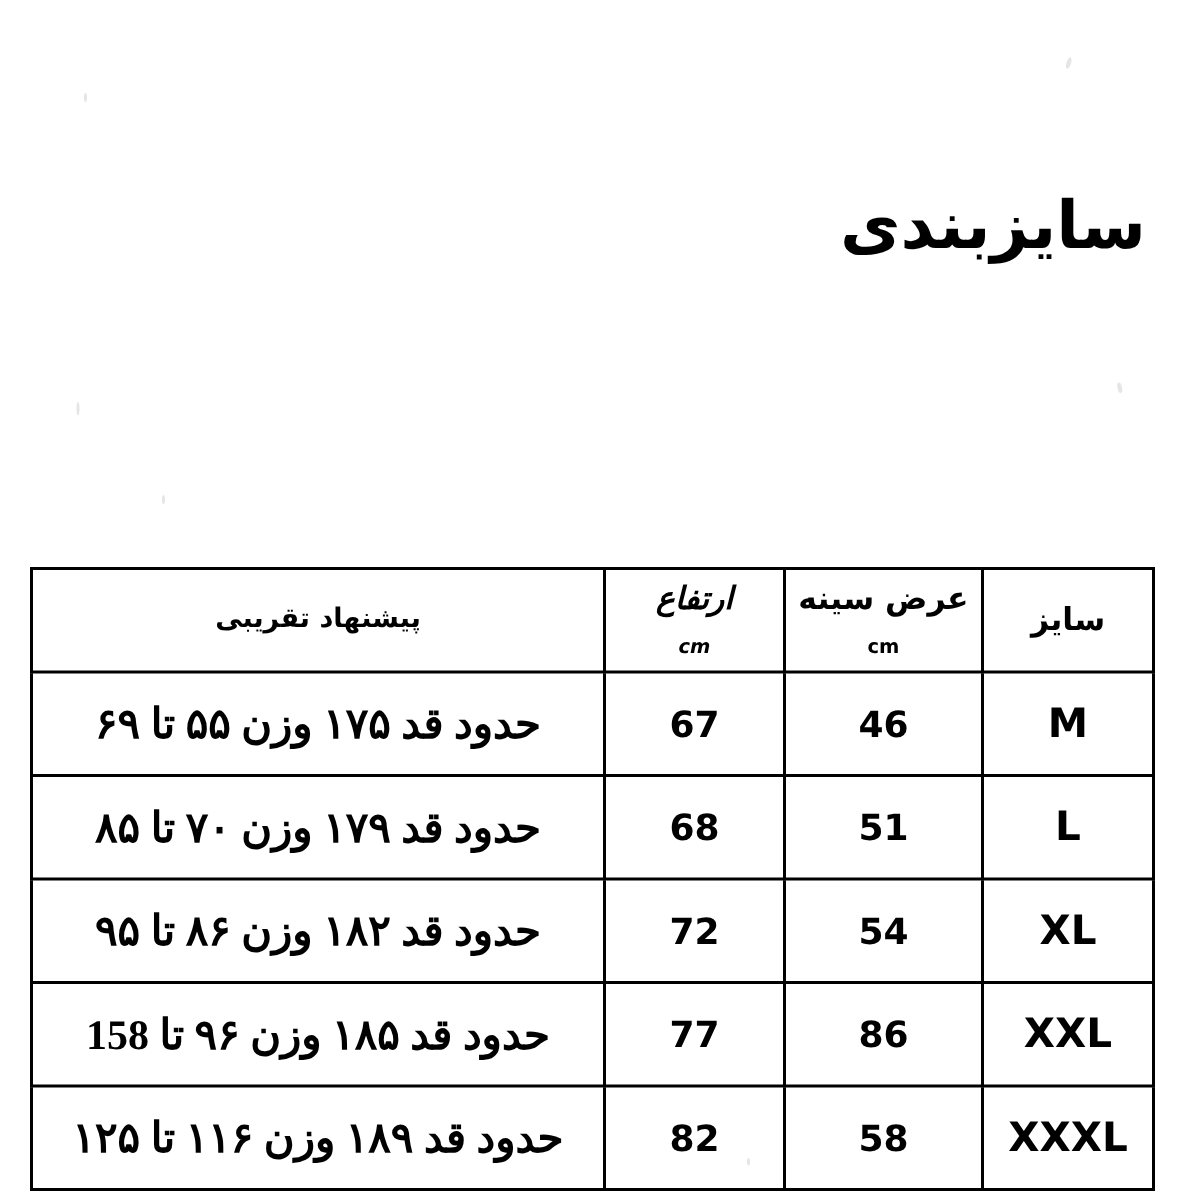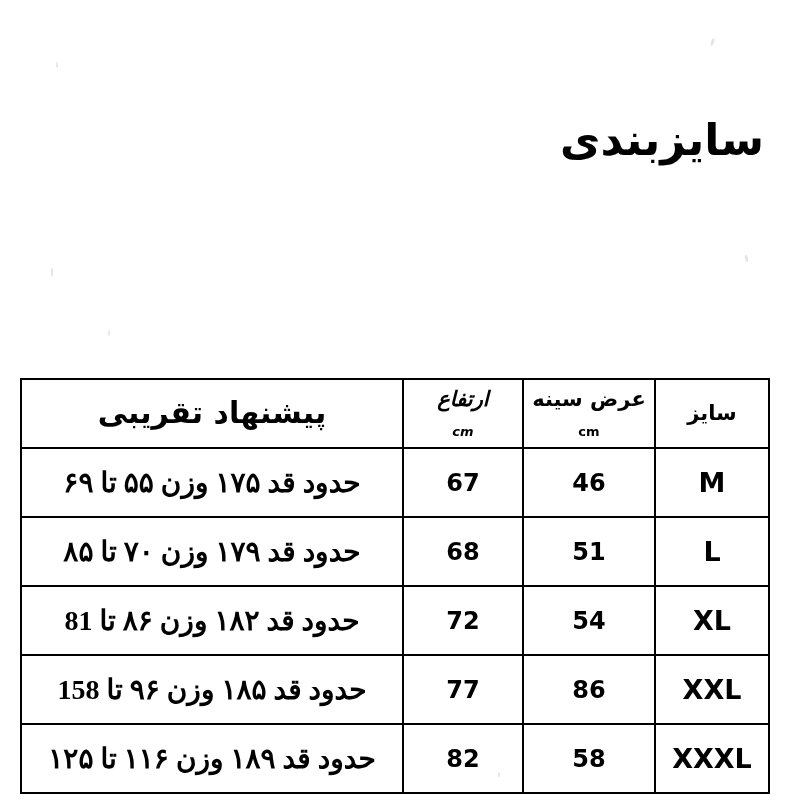--- a/index.html
+++ b/index.html
@@ -18,21 +18,21 @@
 
   .page {
     width: 800px;
     height: 800px;
     position: relative;
     box-sizing: border-box;
   }
 
   .title {
     position: absolute;
-    top: 114px;
+    top: 125px;
     right: 36px;
     font-size: 44px;
     font-weight: 700;
     letter-spacing: 0px;
     line-height: 1.2;
     direction: rtl;
     text-align: right;
     white-space: nowrap;
   }
 
@@ -76,21 +76,21 @@
     line-height: 1.15;
   }
   th.head .sub {
     display: block;
     font-size: 13px;
     font-weight: 700;
     margin-top: 14px;
     letter-spacing: 0;
   }
   th.head.rec-head {
-    font-size: 30px;
+    font-size: 18px;
   }
 
   td.size-cell {
     font-size: 27px;
     font-weight: 400;
   }
   td.num-cell {
     font-size: 24px;
     font-weight: 700;
   }
@@ -156,21 +156,21 @@
         <tr>
           <td class="size-cell">L</td>
           <td class="num-cell">51</td>
           <td class="num-cell">68</td>
           <td class="rec-cell">حدود قد ۱۷۹ وزن ۷۰ تا ۸۵</td>
         </tr>
         <tr>
           <td class="size-cell">XL</td>
           <td class="num-cell">54</td>
           <td class="num-cell">72</td>
-          <td class="rec-cell">حدود قد ۱۸۲ وزن ۸۶ تا 81</td>
+          <td class="rec-cell">حدود قد ۱۸۲ وزن ۸۶ تا ۹۵</td>
         </tr>
         <tr>
           <td class="size-cell">XXL</td>
           <td class="num-cell">86</td>
           <td class="num-cell">77</td>
           <td class="rec-cell">حدود قد ۱۸۵ وزن ۹۶ تا 158</td>
         </tr>
         <tr>
           <td class="size-cell">XXXL</td>
           <td class="num-cell">58</td>

